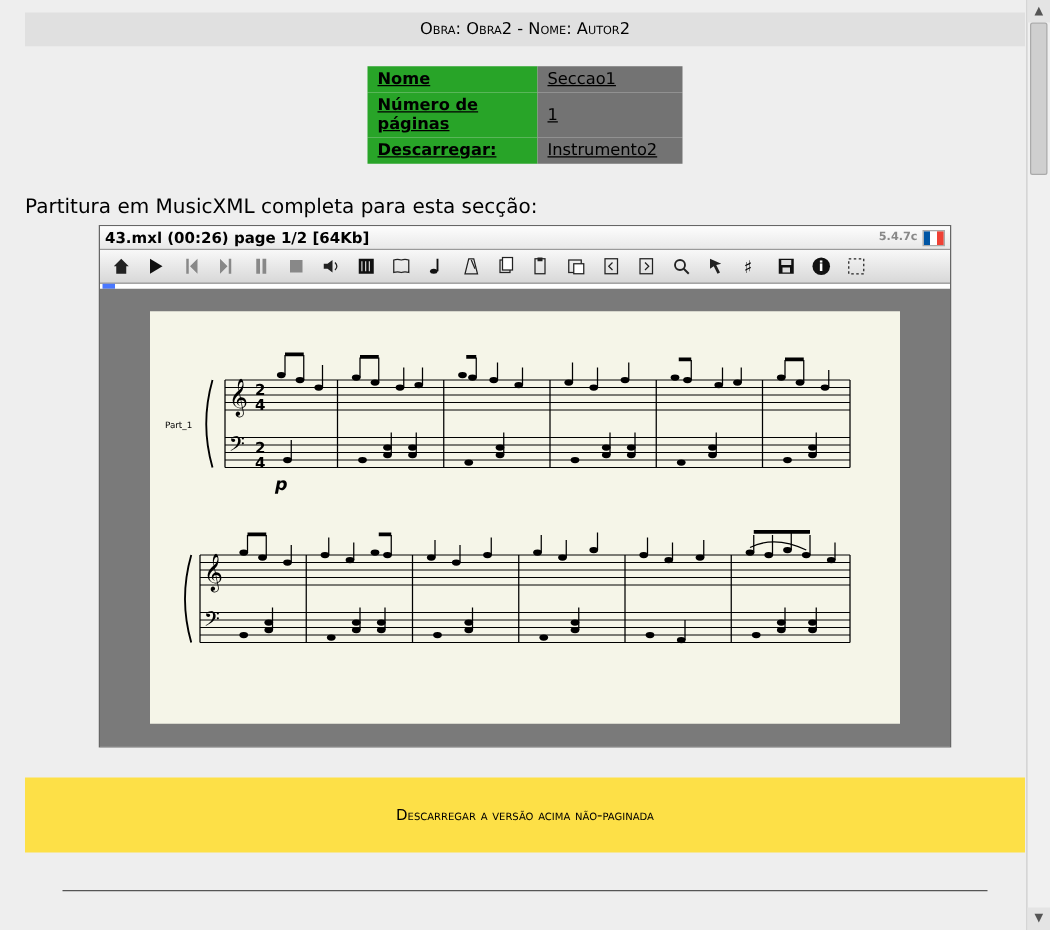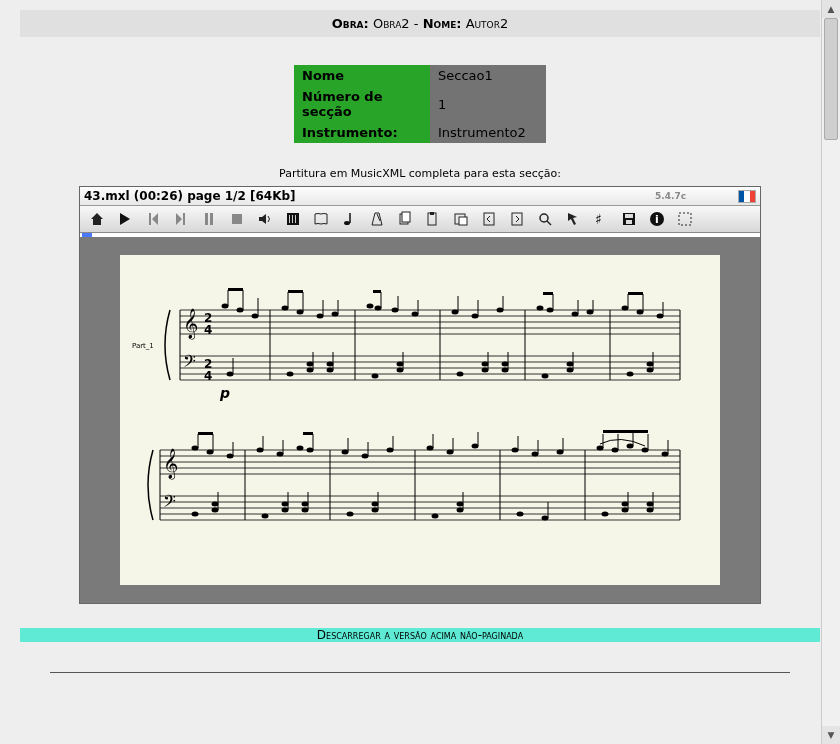--- a/index.html
+++ b/index.html
@@ -13,61 +13,61 @@
   .page {
     width: 800px;
     margin: 10px auto;
   }
   .bar {
     background: #e0e0e0;
     padding: 6px 8px;
     text-align: center;
     font-size: 13px;
   }
-  .bar b { font-weight: bold; }
+  .bar b { font-weight: normal; }
   .smallcaps { font-variant: small-caps; }
   table.info {
-    margin: 28px auto 0 auto;
+    margin: 16px auto 0 auto;
     border-collapse: collapse;
+    text-decoration: underline;
   }
   table.info td {
     padding: 3px 8px;
     font-size: 13px;
   }
   table.info td.k {
     background: #28a428;
     color: #000;
     font-weight: bold;
     width: 120px;
   }
   table.info td.v {
     background: #737373;
     width: 100px;
   }
   .caption {
-    text-align: center;
+    text-align: left;
     margin: 24px 0 6px 0;
-    font-size: 11px;
+    font-size: 16px;
   }
   .viewer {
     width: 680px;
     margin: 0 auto;
     border: 1px solid #666;
     background: #fff;
   }
   .viewer-title {
     display: flex;
     align-items: center;
     height: 18px;
     padding: 0 4px;
     background: linear-gradient(#fdfdfd, #e8e8e8);
     border-bottom: 1px solid #999;
     font-size: 12px;
     font-weight: bold;
-    gap: 48px;
   }
   .viewer-title .spacer { flex: 1; }
   .viewer-title .ver { font-size: 9px; color: #888; font-weight: bold; margin-right: 4px;}
   .viewer-title .flag {
     width: 16px; height: 11px;
     display: inline-block;
     background: linear-gradient(90deg, #0055a4 33%, #fff 33%, #fff 66%, #ef4135 66%);
     border: 1px solid #aaa;
   }
   .toolbar {
@@ -132,22 +132,22 @@
   .sb-thumb {
     position: absolute;
     left: 2px; right: 2px;
     top: 0;
     height: 120px;
     background: #cfcfcf;
     border: 1px solid #aaa;
     border-radius: 2px;
   }
   .bar2 {
-    background: #5eead4;
-    padding: 0;
+    background: #fde047;
+    padding: 23px;
     text-align: center;
     font-size: 12px;
     margin-top: 24px;
     font-variant: small-caps;
   }
   .hr {
     border: none;
     border-top: 1px solid #555;
     margin: 30px 30px 10px 30px;
   }
@@ -173,25 +173,25 @@
     <span class="smallcaps">Autor2</span>
   </div>
 
   <table class="info">
     <tbody>
         <tr>
           <td class="k">Nome</td>
           <td class="v">Seccao1</td>
         </tr>
     <tr>
-          <td class="k">Número de secção</td>
+          <td class="k">Número de páginas</td>
           <td class="v">1</td>
         </tr>
     <tr>
-          <td class="k">Instrumento:</td>
+          <td class="k">Descarregar:</td>
           <td class="v">Instrumento2</td>
         </tr>
   </tbody>
     </table>
 
   <div class="caption">Partitura em MusicXML completa para esta secção:</div>
 
   <div class="viewer">
     <div class="viewer-title">
       <span>43.mxl (00:26) page 1/2 [64Kb]</span>

